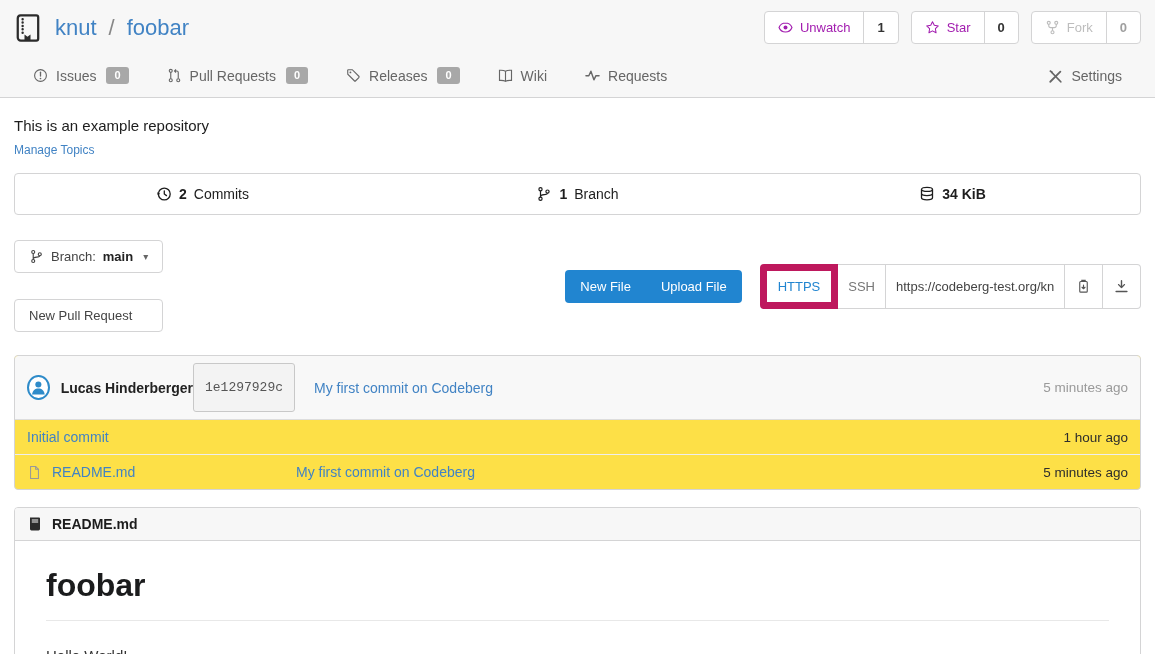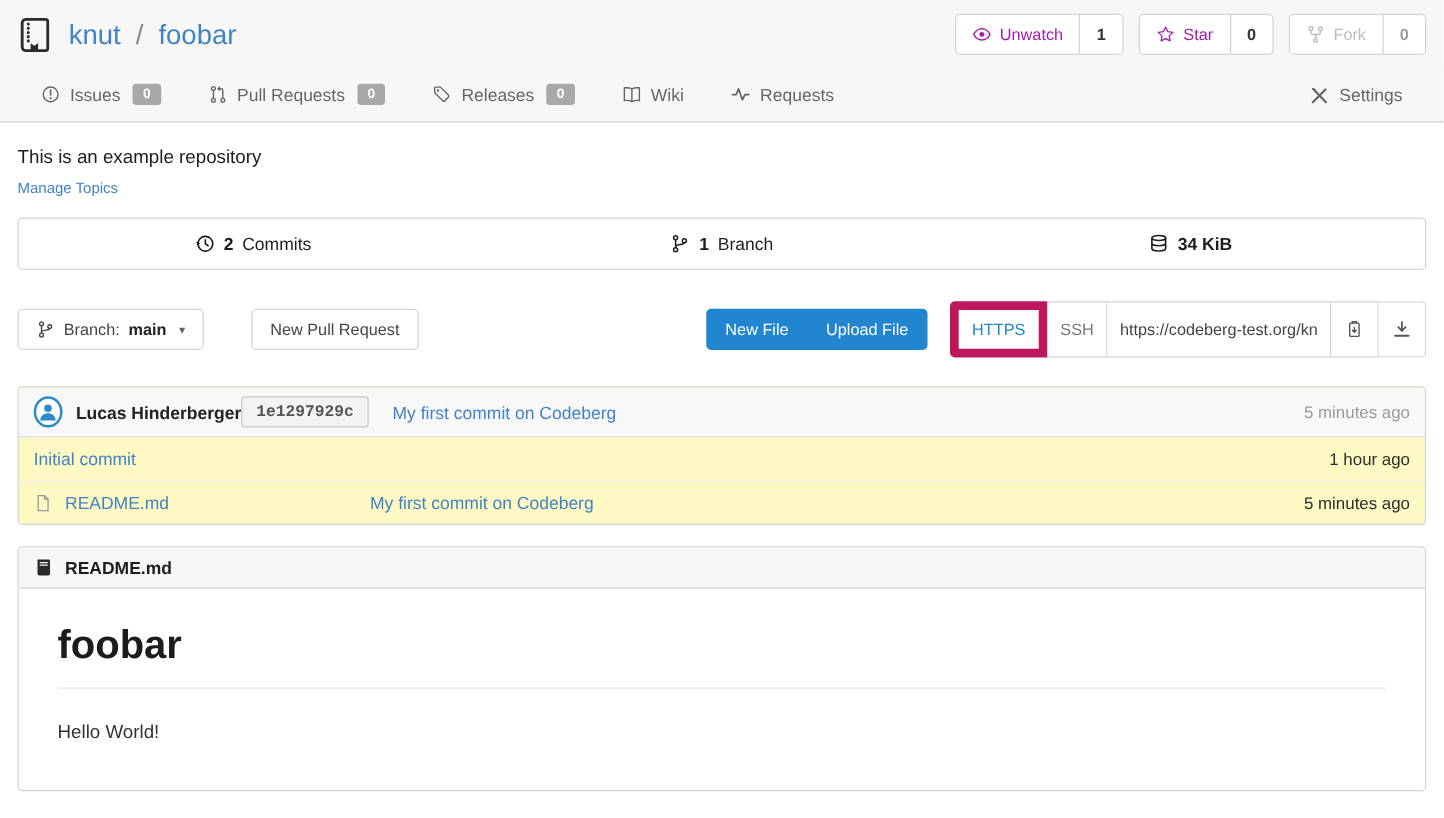--- a/index.html
+++ b/index.html
@@ -41,41 +41,41 @@
   .desc-block { margin-top:19px; }
   .desc-text { font-size:15px; color:#1d1d1d; margin:0; }
   .manage-topics { display:inline-block; margin-top:9px; font-size:12px; color:#4183c4; cursor:pointer; }
 
   .stats-bar { display:flex; border:1px solid #d4d4d5; border-radius:4px; margin-top:15px; background:#fff; }
   .stat-cell { flex:1; display:flex; align-items:center; justify-content:center; gap:7px; padding:12px 0; font-size:14px; color:#1d1d1d; cursor:pointer; }
   .stat-value { font-weight:bold; }
 
   
   .toolbar { display:flex; justify-content:space-between; align-items:center; margin-top:25px; }
-  .toolbar-left { display:flex; gap:38px; }
+  .toolbar-left { display:flex; gap:26px;flex-direction:column; }
   .btn { display:inline-flex; align-items:center; gap:7px; background:#fff; border:1px solid #d4d4d5; border-radius:4px; padding:8px 14px; font-size:13px; color:#444; cursor:pointer; }
   .branch-name { font-weight:bold; color:#222; }
   .caret { font-size:10px; color:#666; margin-left:3px; }
   .toolbar-right { display:flex; align-items:center; gap:18px; }
   .blue-group { display:flex; background:#2185d0; border-radius:4px;align-items:flex-end; }
   .blue-btn { color:#fff; font-size:13px; padding:9px 15px; cursor:pointer; }
   .clone-group { display:flex; align-items:stretch; }
   .https-btn { border:7px solid #be185d; color:#2185d0; background:#fff; font-size:13px; padding:8px 11px; border-radius:4px 0 0 4px; display:flex; align-items:center; cursor:pointer; }
   .ssh-btn { border:1px solid #d4d4d5; border-left:none; color:#777; background:#fff; font-size:13px; padding:8px 10px; display:flex; align-items:center; cursor:pointer; }
   .clone-input { border:1px solid #d4d4d5; border-left:none; border-right:none; padding:0 10px; font-size:13px; color:#444; width:178px; font-family:"Liberation Sans", sans-serif; outline:none; }
   .icon-btn { border:1px solid #d4d4d5; background:#fff; padding:0 11px; display:flex; align-items:center; color:#555; cursor:pointer; }
   .icon-btn + .icon-btn { border-left:none; border-radius:0 4px 4px 0; }
 
   
-  .file-table { border:1px solid #d4d4d5; border-radius:4px; margin-top:23px; font-size:14px; overflow:hidden; background:#fef9c3; }
+  .file-table { border:1px solid #d4d4d5; border-radius:4px; margin-top:23px; font-size:14px; overflow:hidden; background:#fde047; }
   .commit-row { display:flex; align-items:center; background:#f8f8f8; padding:7px 12px; border-bottom:1px solid #ddd; }
   .commit-left { display:flex; align-items:center; gap:11px; width:166px; }
   .avatar { width:25px; height:25px; border-radius:50%; border:2px solid #2e8bc9; color:#2e8bc9; background:#fff; display:flex; align-items:center; justify-content:center; overflow:hidden; }
   .author { font-weight:bold; color:#222; white-space:nowrap; }
-  .sha-label { font-family:"Liberation Mono", monospace; font-size:13px; background:#f3f3f3; border:1px solid #c8c8c8; border-radius:3px; padding:4px 11px; color:#555; cursor:pointer;font-weight:bold; }
+  .sha-label { font-family:"Liberation Mono", monospace; font-size:13px; background:#f3f3f3; border:1px solid #c8c8c8; border-radius:3px; padding:16px 11px; color:#555; cursor:pointer; }
   .commit-msg { margin-left:19px; color:#4183c4; cursor:pointer; }
   .row-time { margin-left:auto; font-size:13.5px; }
   .commit-row .row-time { color:#9a9a9a; }
   .file-row { display:flex; align-items:center; padding:9px 12px; }
   .file-row + .file-row { border-top:1px solid #eee; }
   .file-left { display:flex; align-items:center; gap:10px; width:269px; }
   .file-icon { color:#999; }
   .file-name, .file-msg { color:#4183c4; cursor:pointer; }
   .file-msg { flex:1; }
   .file-row .row-time { color:#2d2d2d; }

